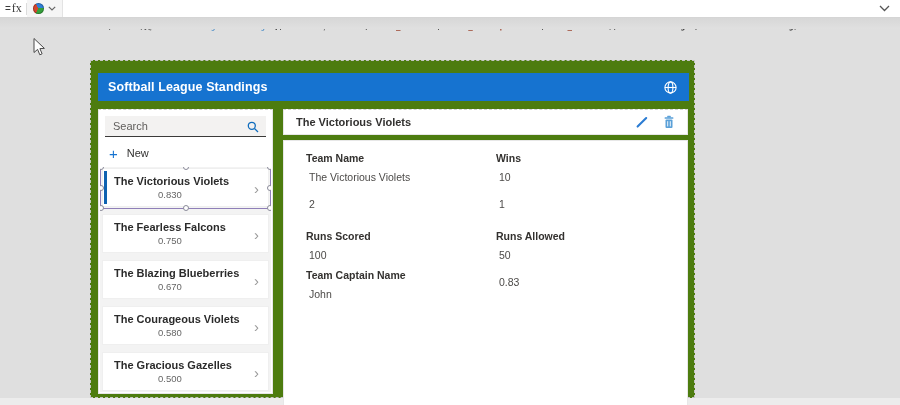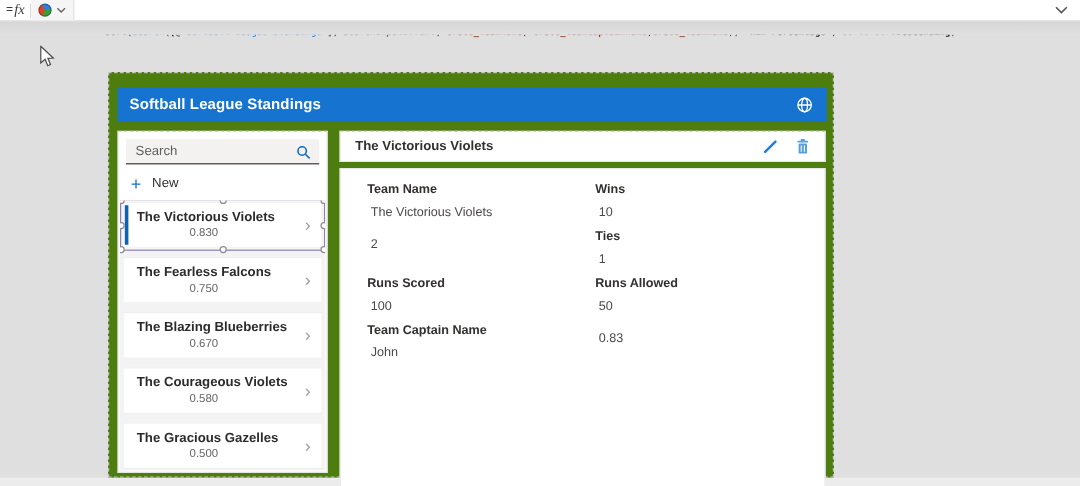--- a/index.html
+++ b/index.html
@@ -4,21 +4,21 @@
 <style>
   html,body{margin:0;padding:0;width:900px;height:405px;overflow:hidden;
     font-family:"Liberation Sans",sans-serif;background:#dfdfdf;}
   *{box-sizing:border-box;}
   .stage{position:relative;width:900px;height:405px;}
 
   
   .formula-bar{position:absolute;left:0;top:0;width:900px;height:18px;background:#fff;
     border-bottom:1px solid #d5d5d5;display:flex;align-items:center;}
   .fb-eq{font-size:10px;color:#3b3b3b;margin:0 1px 0 5px;}
-  .fb-fx{font-size:12px;font-style:italic;color:#3b3b3b;margin-right:4px;font-family:"Liberation Serif",serif;}
+  .fb-fx{font-size:12px;color:#3b3b3b;margin-right:4px;font-family:"Liberation Serif",serif;}
   .fb-sep{width:1px;height:12px;background:#dcdcdc;}
   .fb-prop{height:100%;display:flex;align-items:center;gap:4px;padding:0 6px;background:#f5f5f5;
     border-right:1px solid #e3e3e3;cursor:pointer;}
   .fb-prop-circle{width:11px;height:11px;border-radius:50%;
     background:conic-gradient(from 210deg,#d4452c 0 33%,#2f7fd6 33% 66%,#35a03a 66% 100%);
     box-shadow:inset 0 0 0 1px rgba(0,0,0,.25);}
   .fb-formula{flex:1;margin-left:8px;white-space:pre;overflow:hidden;
     font-family:"DejaVu Sans Mono",monospace;font-size:7.5px;line-height:18px;color:#1c1c1c;}
   .seg-plain{color:#1c1c1c;}
   .seg-func{color:#0f6cbd;}
@@ -214,21 +214,20 @@
           <div class="fvalue">The Victorious Violets</div>
         </div>
         <div class="field">
           <div class="flabel">Wins</div>
           <div class="fvalue">10</div>
         </div>
         <div class="field">
           <div class="fvalue">2</div>
         </div>
         <div class="field">
-          <div class="flabel">Ties</div>
           <div class="fvalue">1</div>
         </div>
         <div class="field">
           <div class="flabel">Runs Scored</div>
           <div class="fvalue">100</div>
         </div>
         <div class="field">
           <div class="flabel">Runs Allowed</div>
           <div class="fvalue">50</div>
         </div>

